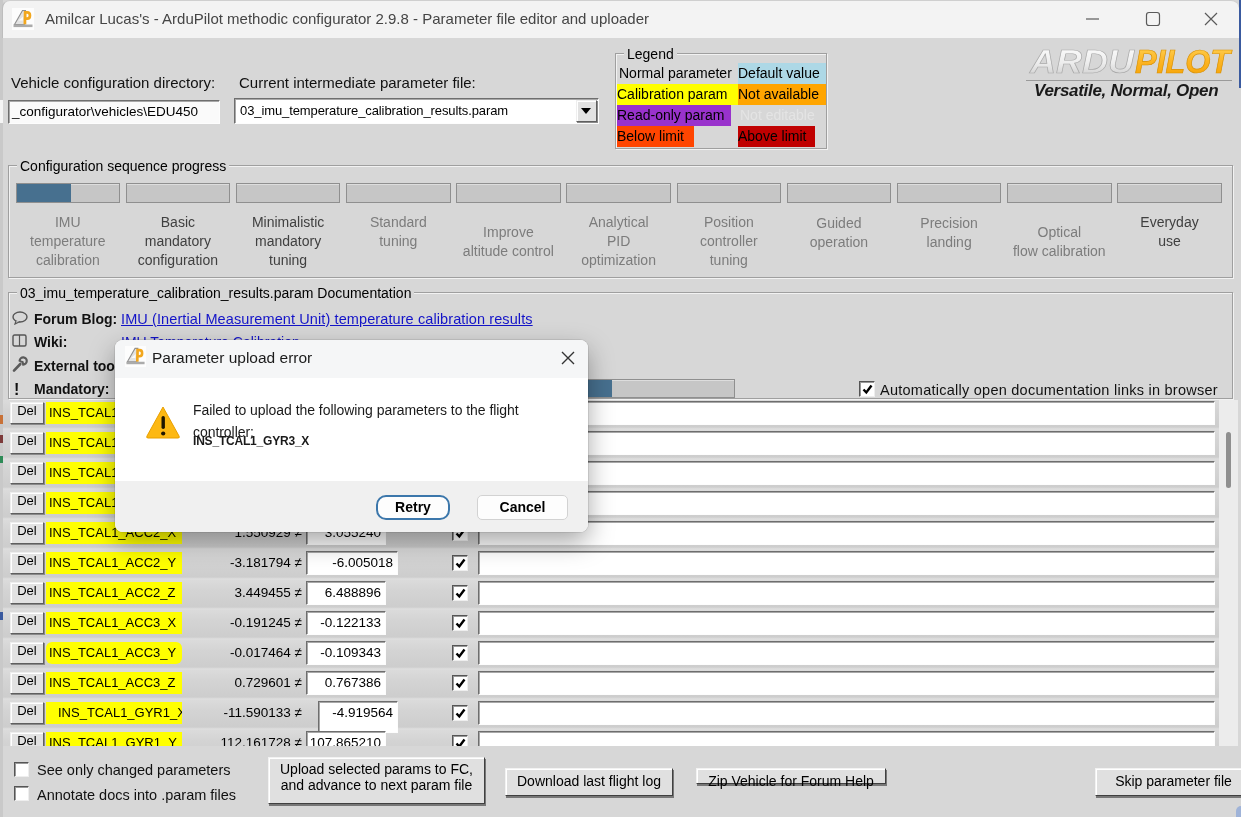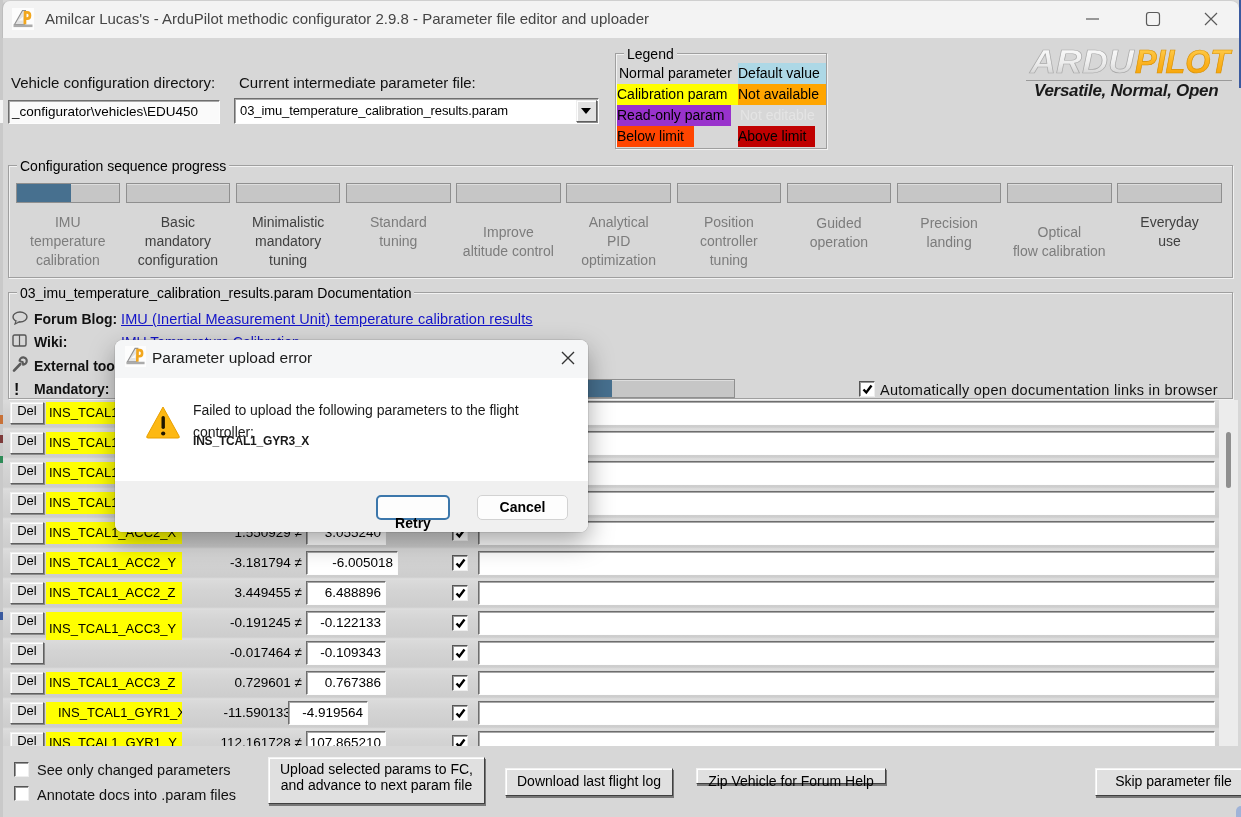--- a/index.html
+++ b/index.html
@@ -244,21 +244,21 @@
   <div class="sunk nbox" style="left:306px;top:611px;width:80px;height:24px;">
         <span>-0.122133</span>
       </div>
   <div class="cbx" style="left:452px;top:615px;">
         <svg width="11" height="11" viewBox="0 0 11 11">
           <path d="M1.5 5.5 L4.3 8.5 L9.5 1.5" stroke="#000" stroke-width="2.4" fill="none"></path>
         </svg>
       </div>
   <div class="sunk lfield" style="left:478px;top:611px;width:737px;height:24px;"></div>
   <div class="btn3d del" style="left:10px;top:642px;width:34px;height:22px;">Del</div>
-  <div class="pname" style="left:46px;top:618px;">INS_TCAL1_ACC3_Y</div>
+  <div class="pname" style="left:46px;top:642px;border-radius:6px;">INS_TCAL1_ACC3_Y</div>
   <div class="pval" style="left:150px;top:645px;">-0.017464 ≠</div>
   <div class="sunk nbox" style="left:306px;top:641px;width:80px;height:24px;">
         <span>-0.109343</span>
       </div>
   <div class="cbx" style="left:452px;top:645px;">
         <svg width="11" height="11" viewBox="0 0 11 11">
           <path d="M1.5 5.5 L4.3 8.5 L9.5 1.5" stroke="#000" stroke-width="2.4" fill="none"></path>
         </svg>
       </div>
   <div class="sunk lfield" style="left:478px;top:641px;width:737px;height:24px;"></div>
@@ -270,21 +270,21 @@
       </div>
   <div class="cbx" style="left:452px;top:675px;">
         <svg width="11" height="11" viewBox="0 0 11 11">
           <path d="M1.5 5.5 L4.3 8.5 L9.5 1.5" stroke="#000" stroke-width="2.4" fill="none"></path>
         </svg>
       </div>
   <div class="sunk lfield" style="left:478px;top:671px;width:737px;height:24px;"></div>
   <div class="btn3d del" style="left:10px;top:702px;width:34px;height:22px;">Del</div>
   <div class="pname" style="left:46px;top:702px;padding-left:12px;">INS_TCAL1_GYR1_X</div>
   <div class="pval" style="left:150px;top:705px;">-11.590133 ≠</div>
-  <div class="sunk nbox" style="left:288px;top:701px;width:80px;height:24px;">
+  <div class="sunk nbox" style="left:318px;top:701px;width:80px;height:32px;">
         <span>-4.919564</span>
       </div>
   <div class="cbx" style="left:452px;top:705px;">
         <svg width="11" height="11" viewBox="0 0 11 11">
           <path d="M1.5 5.5 L4.3 8.5 L9.5 1.5" stroke="#000" stroke-width="2.4" fill="none"></path>
         </svg>
       </div>
   <div class="sunk lfield" style="left:478px;top:701px;width:737px;height:24px;"></div>
   <div class="btn3d del" style="left:10px;top:732px;width:34px;height:22px;">Del</div>
   <div class="pname" style="left:46px;top:732px;">INS_TCAL1_GYR1_Y</div>
@@ -327,16 +327,16 @@
       <path d="M3 3 L15 15 M15 3 L3 15" stroke="#333" stroke-width="1.4"></path>
     </svg>
   <div style="position:absolute;left:0;top:141px;width:100%;height:51px;background:#f0f0f0;"></div>
   <svg style="position:absolute;left:30px;top:64px;" width="36" height="42" viewBox="0 0 36 42">
     <path d="M18 3 L34 32 Q35 34 33 34 L3 34 Q1 34 2 32 Z" fill="#fdb813" stroke="#e9a000" stroke-width="1"></path>
     <rect x="16.5" y="12" width="3.4" height="13" rx="1.7" fill="#201600"></rect>
     <circle cx="18.2" cy="29.5" r="2.1" fill="#201600"></circle>
   </svg>
   <div style="position:absolute;left:78px;top:59px;font-size:14px;font-weight:normal;letter-spacing:-0.05px;line-height:22px;color:#1a1a1a;">Failed to upload the following parameters to the flight<br>controller:</div>
   <div style="position:absolute;left:78px;top:94px;font-size:12px;font-weight:600;letter-spacing:-0.2px;color:#1a1a1a;">INS_TCAL1_GYR3_X</div>
-  <div style="position:absolute;left:261px;top:155px;width:74px;height:25px;background:#fdfdfd;border:2px solid #3c77ab;border-radius:5px;text-align:center;font-size:14px;font-weight:600;padding-top:18px;">Retry</div>
+  <div style="position:absolute;left:261px;top:155px;width:74px;height:25px;background:#fdfdfd;border:2px solid #3c77ab;border-radius:10px;text-align:center;font-size:14px;font-weight:600;padding-top:2px;">Retry</div>
   <div style="position:absolute;left:362px;top:155px;width:91px;height:25px;background:#fdfdfd;border:1px solid #d2d2d2;border-radius:5px;text-align:center;font-size:14px;font-weight:600;padding-top:3px;">Cancel</div>
 </div>
 <div class="abs" style="left:1236px;top:806px;width:5px;height:11px;background:#9fb3d8;border-radius:6px 0 0 0;"></div>
 
 </body></html>

